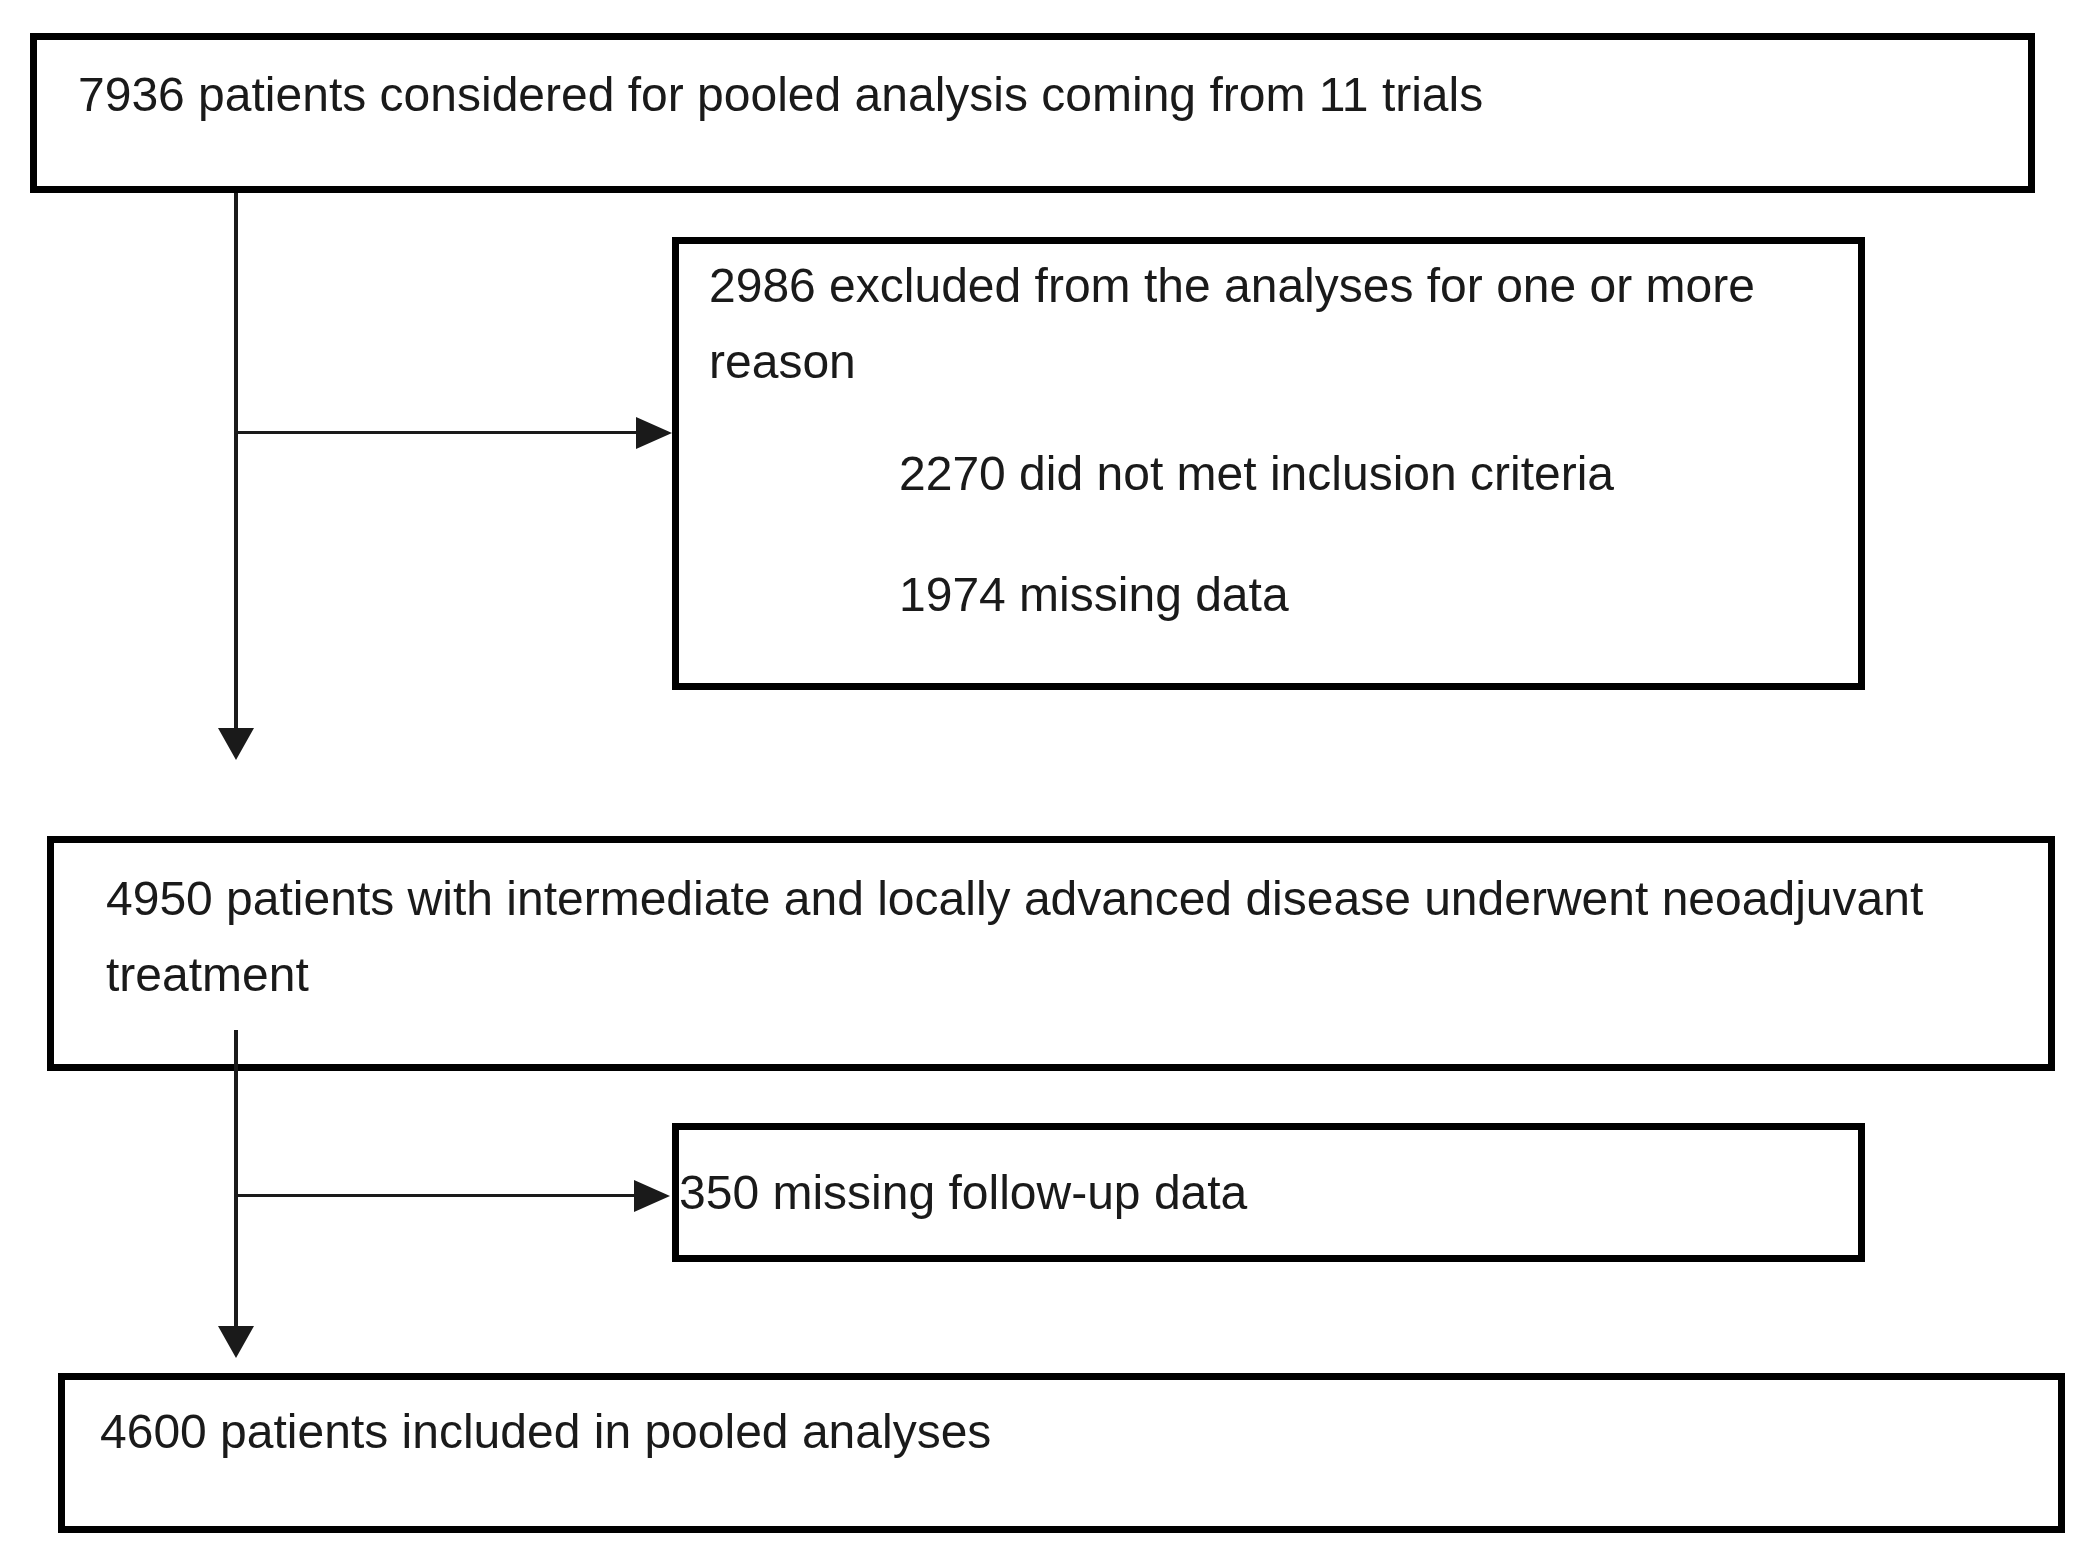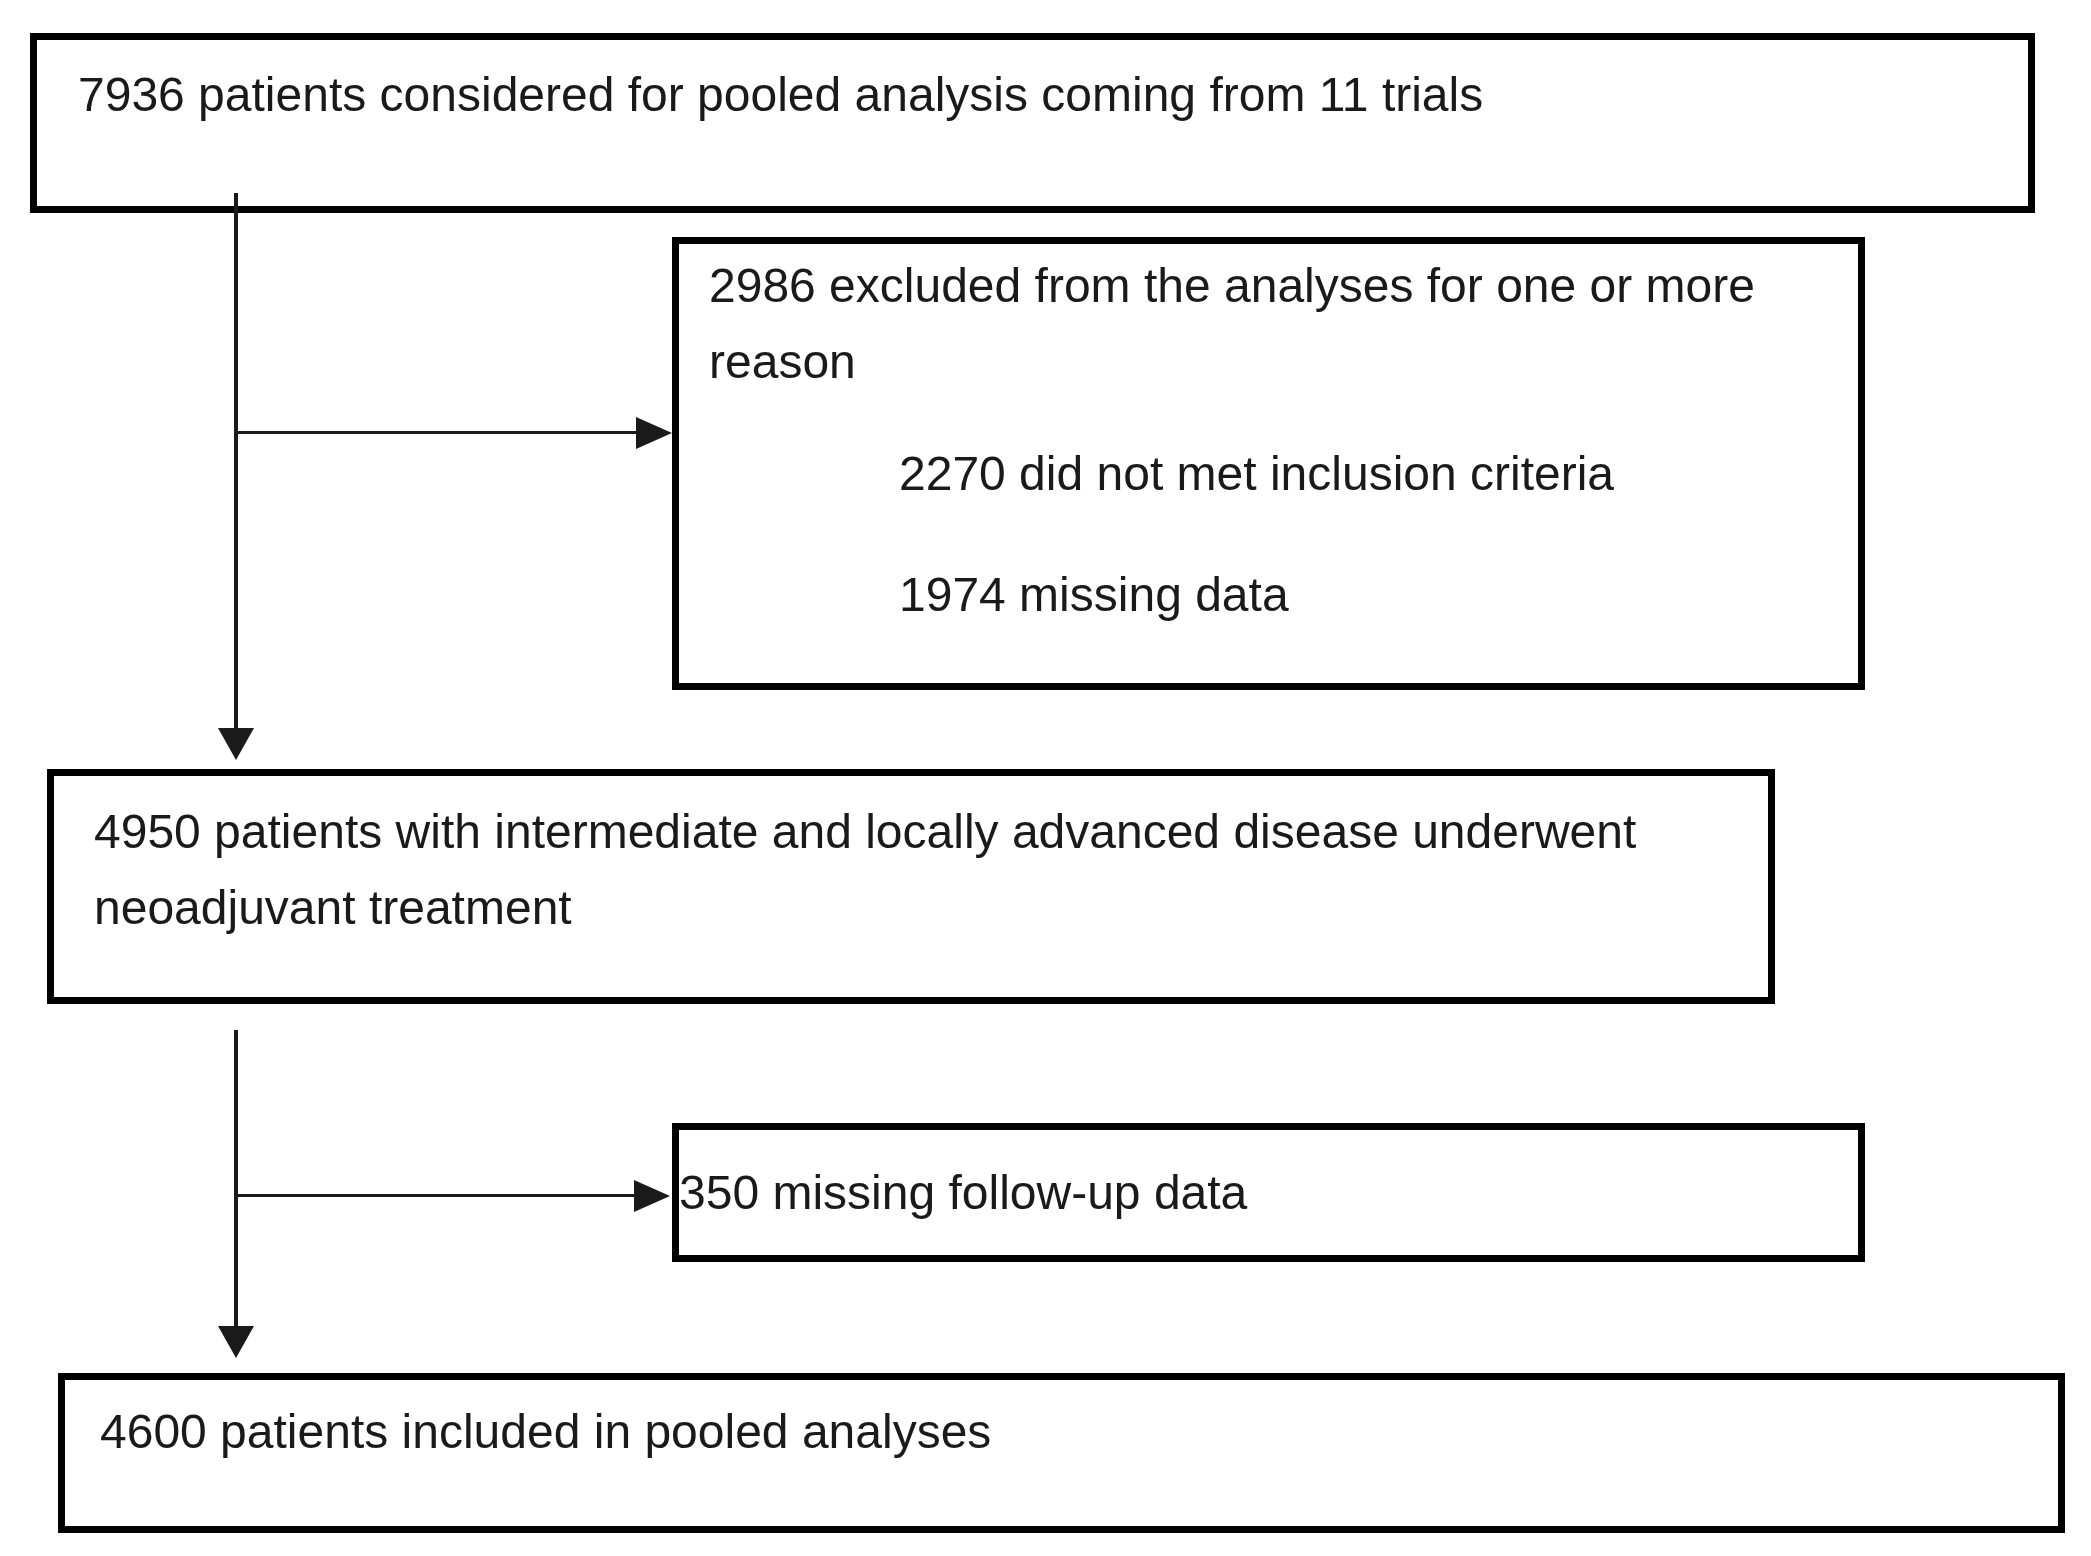--- a/index.html
+++ b/index.html
@@ -19,34 +19,34 @@
     position: absolute;
     box-sizing: border-box;
     border: 7px solid #000000;
     background: #ffffff;
     font-size: 48px;
     color: #1a1a1a;
   }
   .box p { margin: 0; }
 
   #box-total {
-    left: 30px; top: 33px; width: 2005px; height: 180px;
+    left: 30px; top: 33px; width: 2005px; height: 160px;
     padding: 26px 40px 0 41px;
     line-height: 58px;
   }
   #box-excluded {
     left: 672px; top: 237px; width: 1193px; height: 453px;
     padding: 4px 40px 0 30px;
     line-height: 76px;
   }
   #box-excluded .excl-item1 { margin: 36px 0 0 190px; }
   #box-excluded .excl-item2 { margin: 45px 0 0 190px; }
   #box-neoadjuvant {
-    left: 47px; top: 769px; width: 1728px; height: 235px;
-    padding: 18px 40px 0 40px;
+    left: 47px; top: 836px; width: 2008px; height: 235px;
+    padding: 18px 40px 0 52px;
     line-height: 76px;
   }
   #box-followup {
     left: 672px; top: 1123px; width: 1193px; height: 139px;
     display: flex; align-items: center; 
     padding-right: 90px;
     line-height: 58px;
   }
   #box-included {
     left: 58px; top: 1373px; width: 2007px; height: 160px;

